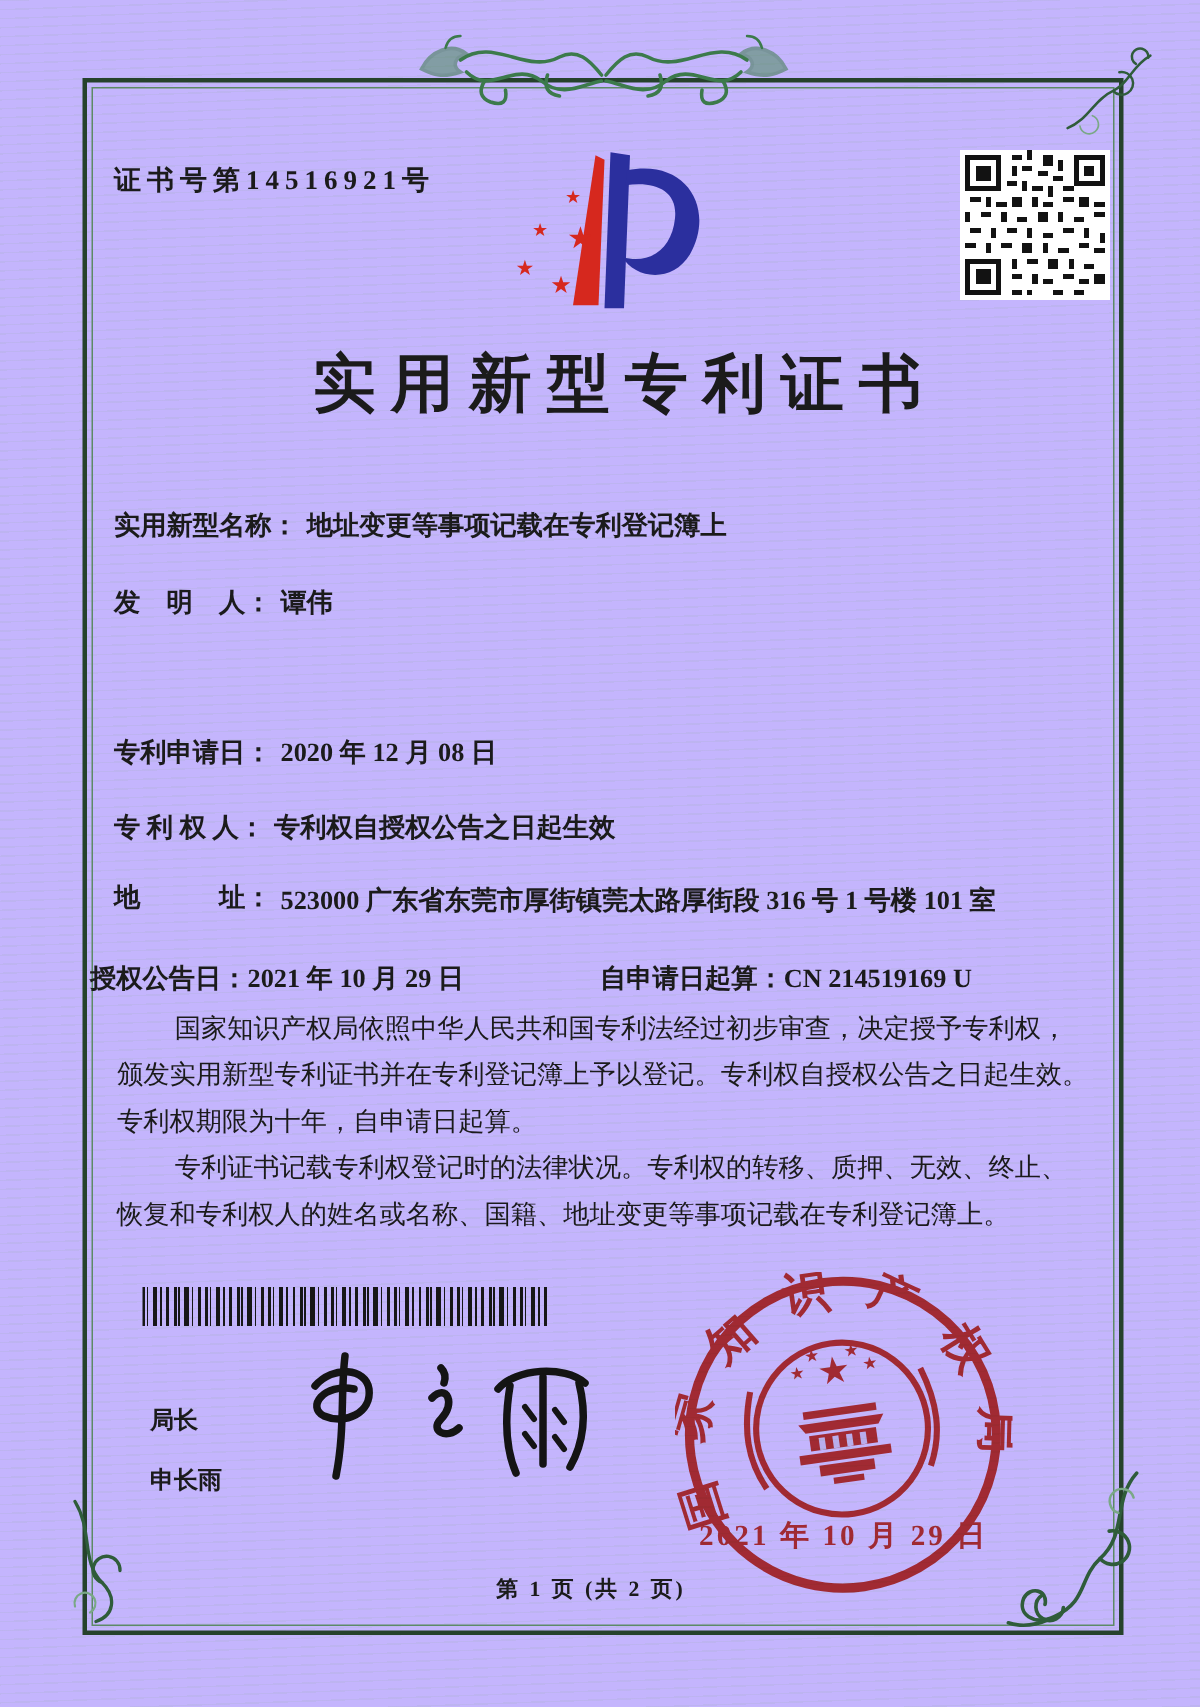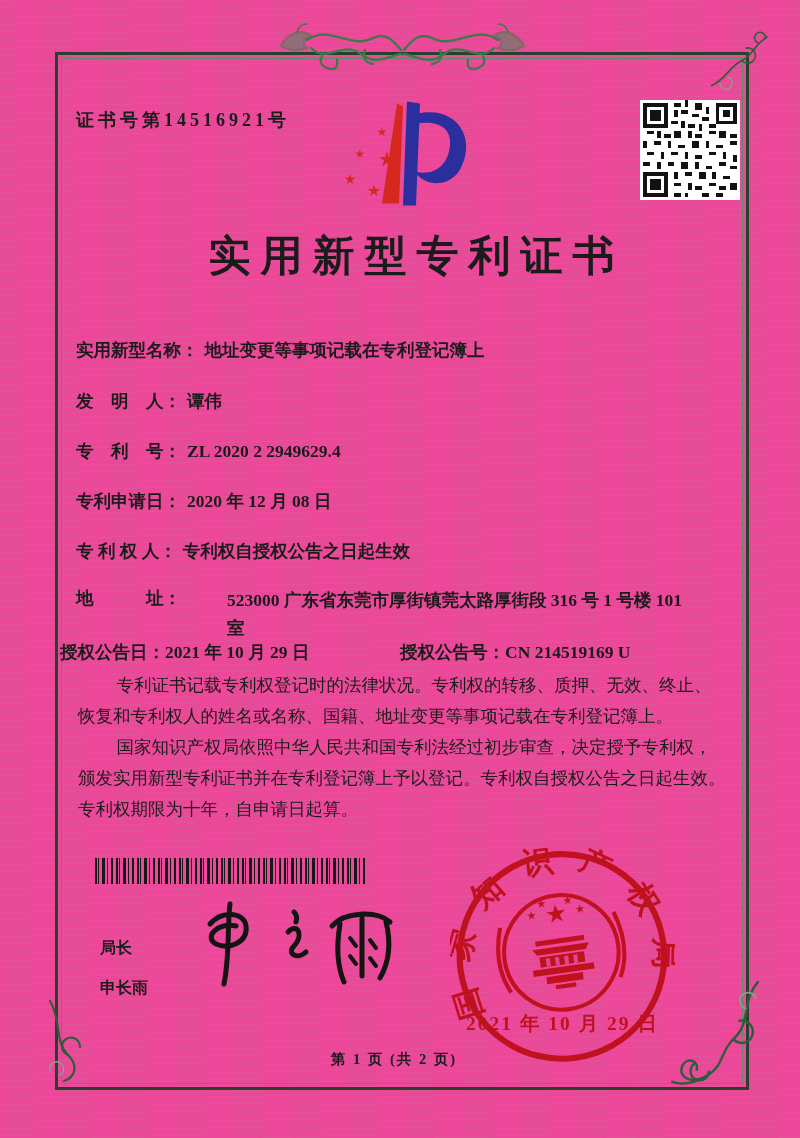--- a/index.html
+++ b/index.html
@@ -1,37 +1,37 @@
 <!DOCTYPE html>
 <html><head>
 <meta charset="utf-8">
 <style>
   html,body{margin:0;padding:0;background:#ffffff;}
   .page{
     position:relative;width:800px;height:1138px;overflow:hidden;
-    background:#ec4899;
+    background:#c4b5fd;
     font-family:"Liberation Serif","DejaVu Serif",serif;
     color:#1b1b1b;
   }
   .page::before{
     content:"";position:absolute;inset:0;pointer-events:none;
     background:repeating-linear-gradient(178deg,rgba(140,172,150,.12) 0 1px,transparent 1px 6px);
   }
   .frame{position:absolute;left:55px;top:52px;width:688px;height:1032px;border:3px solid #26422c;}
   .frame-inner{position:absolute;inset:3px;border:1px solid #5d8a66;}
   .orn{position:absolute;pointer-events:none;}
   .cert-no{position:absolute;left:76px;top:108px;font-size:18px;font-weight:700;letter-spacing:4px;}
   .logo{position:absolute;left:330px;top:90px;width:150px;height:128px;}
   .qr{position:absolute;left:640px;top:100px;width:100px;height:100px;background:#fdfdfc;}
   .title{position:absolute;left:0;right:0;top:228px;text-align:center;
          font-size:42px;font-weight:700;letter-spacing:10px;padding-left:33px;}
   .field-row{position:absolute;left:76px;font-size:17.5px;font-weight:600;white-space:nowrap;}
   .f-label{white-space:pre;}
   .f-value{margin-left:6px;}
-  .addr{white-space:normal;display:flex;width:620px;gap:40px;}
+  .addr{white-space:normal;display:flex;width:620px;}
   .addr .f-value{width:540px;line-height:28px;}
   .grant-left{position:absolute;left:60px;top:640px;font-size:17.5px;font-weight:600;white-space:nowrap;}
   .grant-right{position:absolute;left:400px;top:640px;font-size:17.5px;font-weight:600;white-space:nowrap;}
   .paras{position:absolute;left:78px;top:670px;width:648px;font-size:17.5px;line-height:31px;}
   .paras p{margin:0;text-indent:2.2em;}
   .barcode{position:absolute;left:95px;top:858px;width:272px;height:26px;
     background:repeating-linear-gradient(90deg,
       #171717 0 2px,transparent 2px 3px,#171717 3px 4px,transparent 4px 7px,
       #171717 7px 10px,transparent 10px 12px,#171717 12px 13px,transparent 13px 16px,
       #171717 16px 18px,transparent 18px 21px);}
@@ -130,44 +130,41 @@
   </svg>
 
   <div class="title">实用新型专利证书</div>
 
   <div class="field-row" style="top:338px">
     <span class="f-label">实用新型名称：</span><span class="f-value">地址变更等事项记载在专利登记簿上</span>
   </div>
   <div class="field-row" style="top:389px">
     <span class="f-label">发　明　人：</span><span class="f-value">谭伟</span>
   </div>
-  <div class="field-row" style="top:439px">
-    <span class="f-label">专　利　号：</span><span class="f-value">ZL 2020 2 2949629.4</span>
-  </div>
   <div class="field-row" style="top:489px">
     <span class="f-label">专利申请日：</span><span class="f-value">2020 年 12 月 08 日</span>
   </div>
   <div class="field-row" style="top:539px">
     <span class="f-label">专 利 权 人：</span><span class="f-value">专利权自授权公告之日起生效</span>
   </div>
   <div class="field-row addr" style="top:586px">
     <span class="f-label">地　　　址：</span>
       <span class="f-value">523000 广东省东莞市厚街镇莞太路厚街段 316 号 1 号楼 101 室</span>
   </div>
 
   <div class="grant-left">
     <span>授权公告日：</span><span>2021 年 10 月 29 日</span>
   </div>
   <div class="grant-right">
-    <span>授权公告号：</span><span>CN 214519169 U</span>
+    <span>自申请日起算：</span><span>CN 214519169 U</span>
   </div>
 
   <div class="paras">
+    <p>国家知识产权局依照中华人民共和国专利法经过初步审查，决定授予专利权，颁发实用新型专利证书并在专利登记簿上予以登记。专利权自授权公告之日起生效。专利权期限为十年，自申请日起算。</p>
     <p>专利证书记载专利权登记时的法律状况。专利权的转移、质押、无效、终止、恢复和专利权人的姓名或名称、国籍、地址变更等事项记载在专利登记簿上。</p>
-    <p>国家知识产权局依照中华人民共和国专利法经过初步审查，决定授予专利权，颁发实用新型专利证书并在专利登记簿上予以登记。专利权自授权公告之日起生效。专利权期限为十年，自申请日起算。</p>
   </div>
 
   <div class="barcode"></div>
 
   <div class="signer">
     <div>局长</div>
     <div>申长雨</div>
   </div>
 
   <svg class="sig" viewBox="0 0 235 100">

